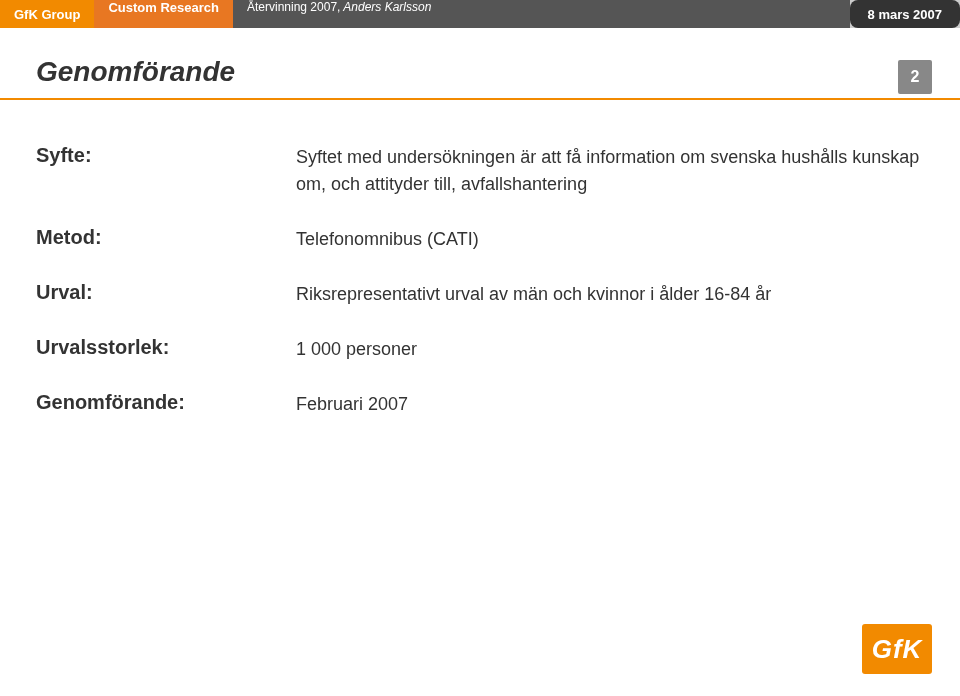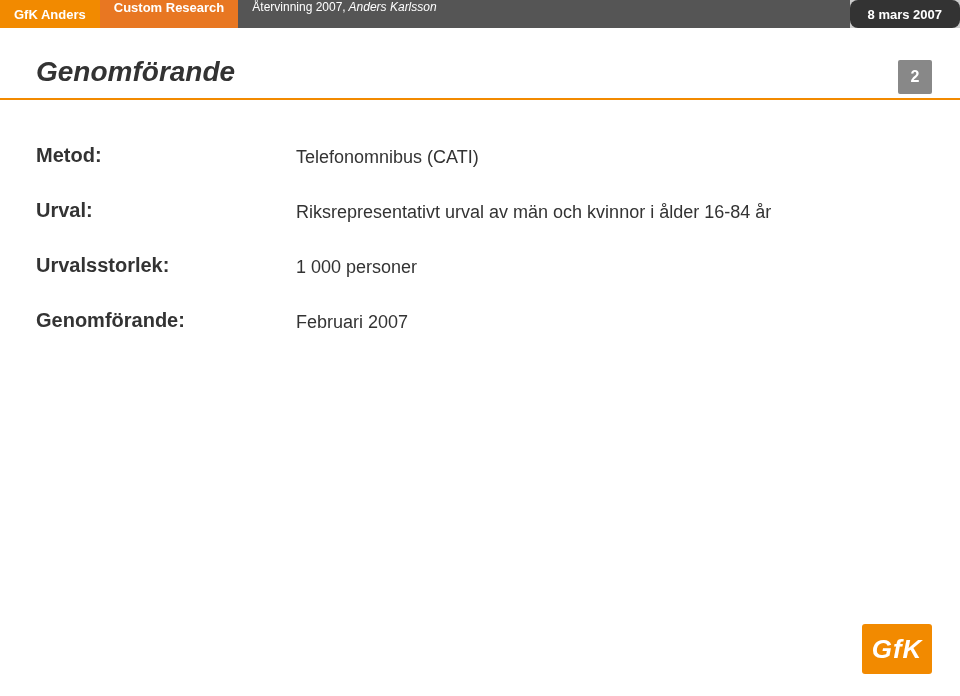--- a/index.html
+++ b/index.html
@@ -147,21 +147,21 @@
       font-weight: bold;
       font-style: italic;
       letter-spacing: 1px;
     }
   </style>
 </head>
 <body>
 
 <div class="topbar">
   <div class="topbar-gfk">
-    <span>GfK Anders</span>
+    <span>GfK Group</span>
   </div>
   <div class="topbar-custom">
     <span>Custom Research</span>
   </div>
   <div class="topbar-title">
     <span>
       <span>Återvinning 2007,</span><em> Anders Karlsson</em>
     </span>
   </div>
   <div class="topbar-date">
@@ -173,20 +173,24 @@
   <span class="page-title">Genomförande</span>
 </div>
 
 <div class="slide-number">
   <span>2</span>
 </div>
 
 <div class="content">
   <table class="content-table">
     <tbody id="content-rows">
+    <tr>
+          <td class="label-cell">Syfte:</td>
+          <td class="value-cell">Syftet med undersökningen är att få information om svenska hushålls kunskap om, och attityder till, avfallshantering</td>
+        </tr>
         <tr>
           <td class="label-cell">Metod:</td>
           <td class="value-cell">Telefonomnibus (CATI)</td>
         </tr>
         <tr>
           <td class="label-cell">Urval:</td>
           <td class="value-cell">Riksrepresentativt urval av män och kvinnor i ålder 16-84 år</td>
         </tr>
         <tr>
           <td class="label-cell">Urvalsstorlek:</td>

